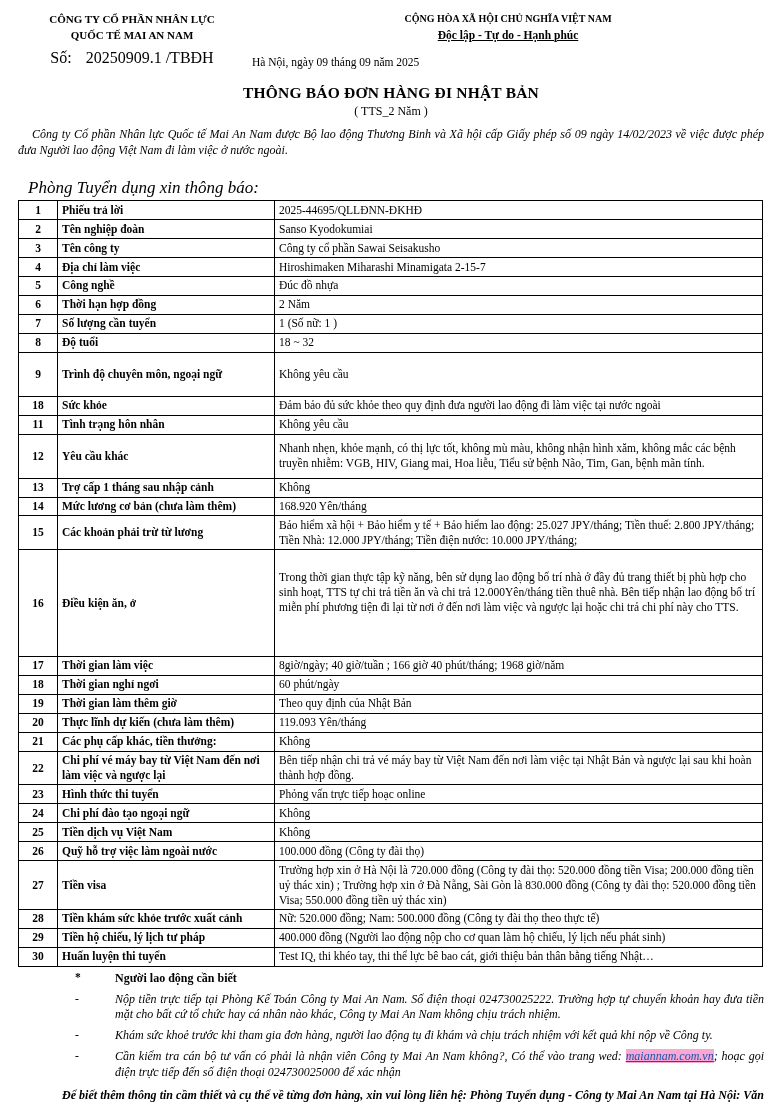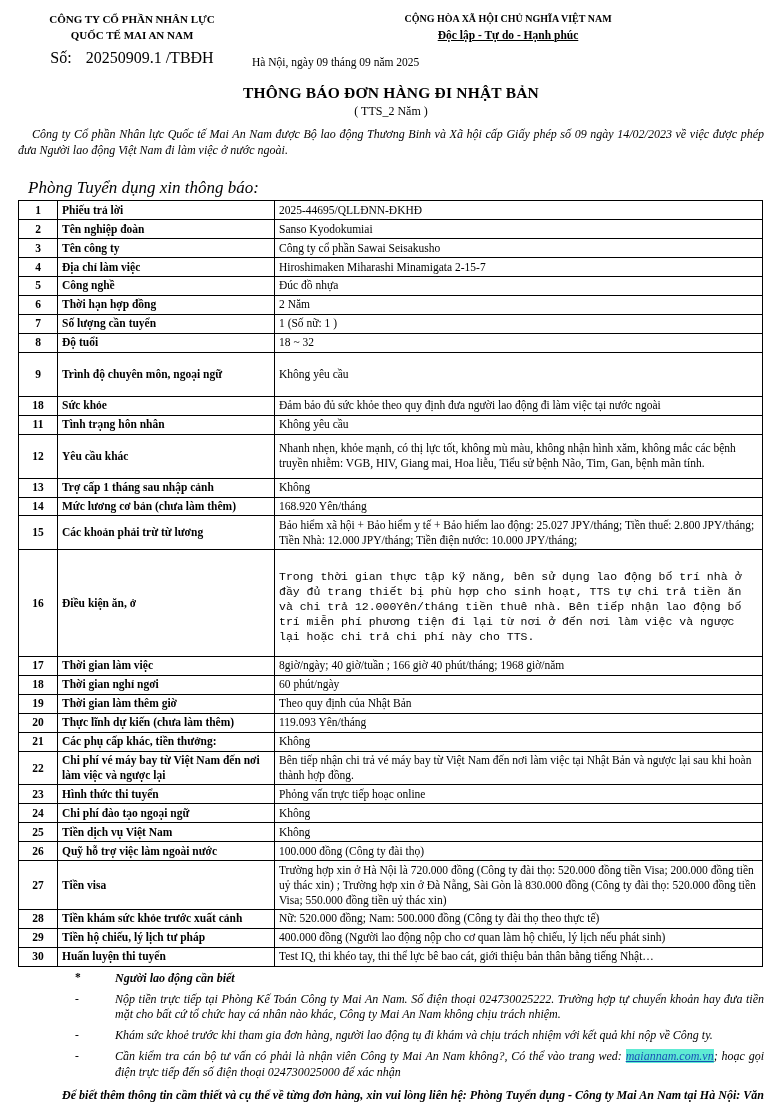--- a/index.html
+++ b/index.html
@@ -37,32 +37,32 @@
     line-height:1.3;
     vertical-align:middle;
     font-size:11.5px;
     word-wrap:break-word;
   }
   td.c-no{width:30px;text-align:center;font-weight:bold;padding:1.5px 1px;}
   td.c-label{width:208px;font-weight:bold;}
   td.c-value{}
   tr.h40 td{height:40px;}
   tr.h84 td{height:84px;}
-  tr.vtop td.c-value{vertical-align:top;padding-top:20px;font-family:Liberation Mono, monospace;}
+  tr.vtop td.c-value{vertical-align:top;padding-top:20px;}
   
   .notes{margin-top:4px;}
   .note-line{display:flex;align-items:flex-start;}
   .note-marker{width:40px;flex:0 0 40px;text-align:left;padding-left:57px;box-sizing:content-box;}
   .note-head .note-marker{font-weight:bold;}
   .note-head .note-text{font-weight:bold;font-size:12px;}
-  .note-text{flex:1;text-align:justify;line-height:1.32;font-size:12px;font-style:italic;}
+  .note-text{flex:1;text-align:justify;line-height:1.32;font-size:12px;}
   .bullet{margin-top:5px;}
   .bullet .note-text{font-style:italic;}
   .bullet .note-marker{font-style:italic;}
-  .site-link{color:#1753b4;text-decoration:underline;background:#5eead4;font-style:italic;cursor:pointer;}
+  .site-link{color:#1753b4;text-decoration:underline;background:#f9a8d4;font-style:italic;cursor:pointer;}
   .contact{margin:6px 0 0 0;font-weight:bold;font-style:italic;font-size:12px;line-height:1.35;text-align:justify;text-indent:44px;}
   
   .creator{margin-top:7px;margin-left:300px;width:340px;text-align:left;font-weight:bold;font-size:16px;}
 </style>
 </head>
 <body>
 
 <div class="page">
 
   <div class="header">

